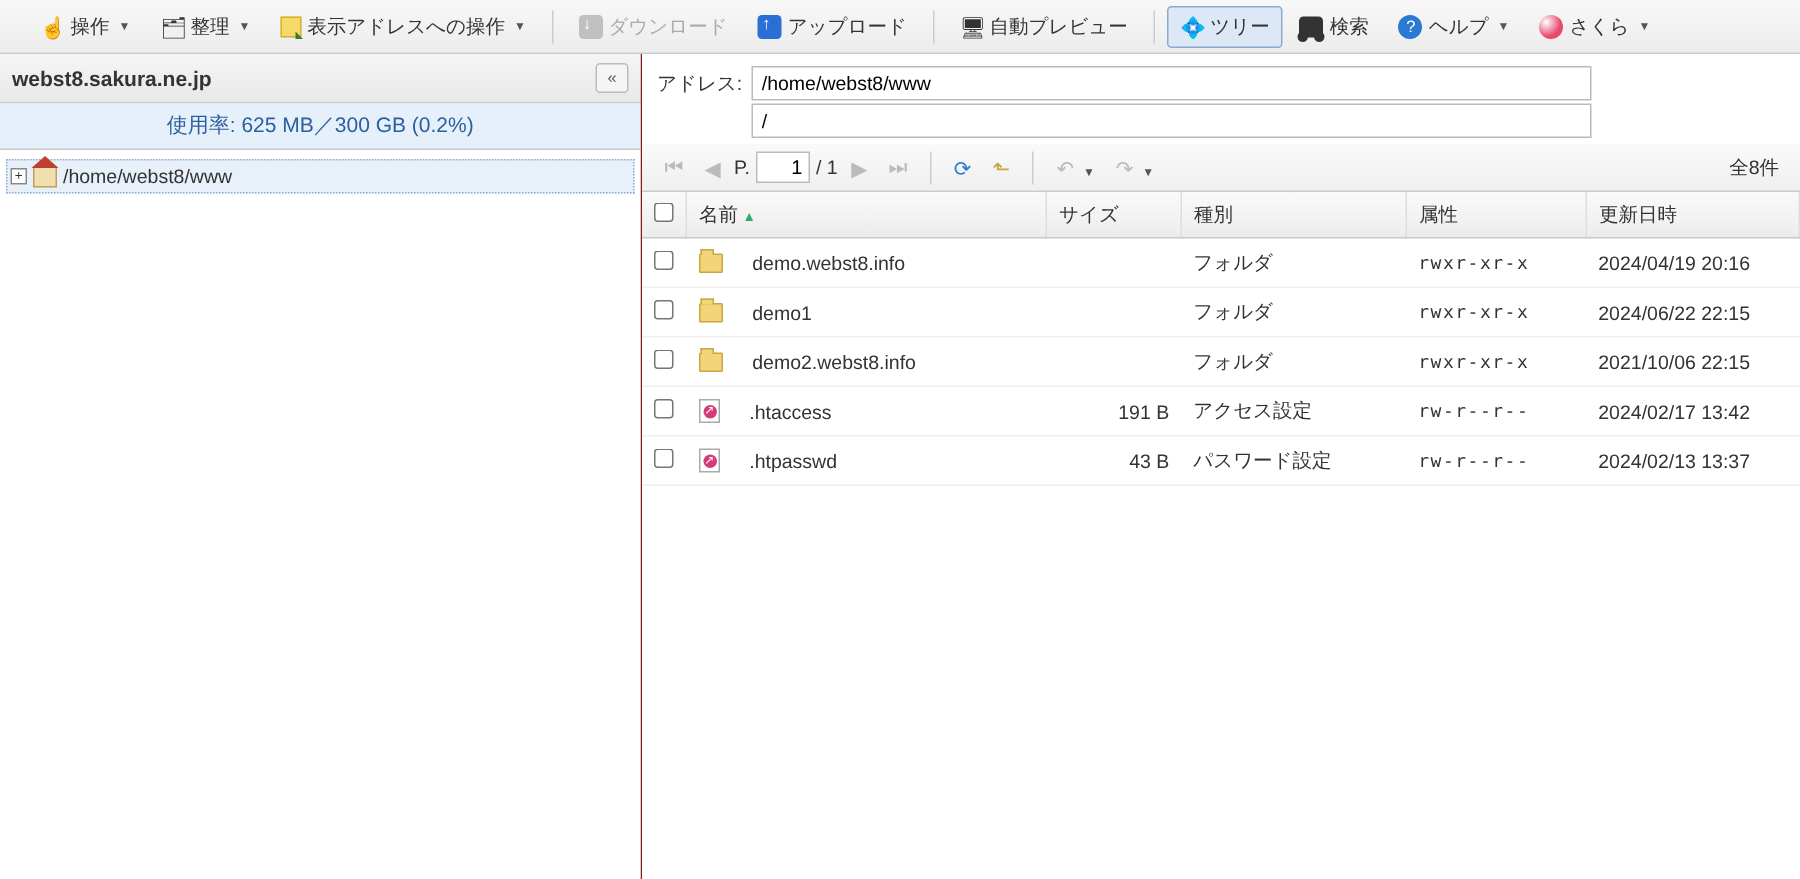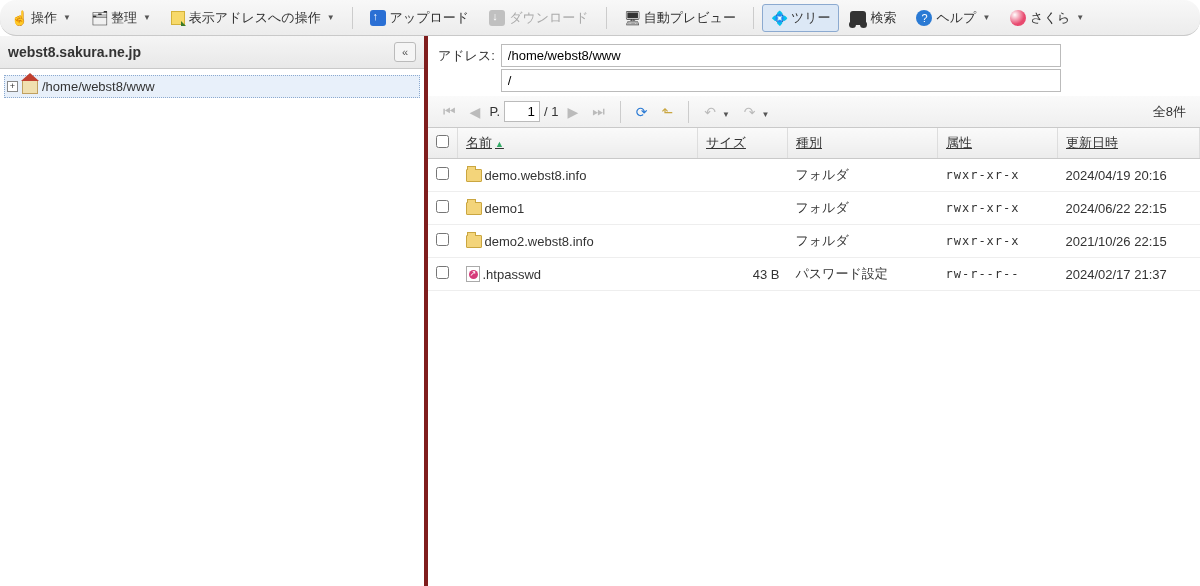--- a/index.html
+++ b/index.html
@@ -1,19 +1,19 @@
 <!DOCTYPE html>
 <html><head>
 <meta charset="utf-8">
 <style>
 * { box-sizing: border-box; margin: 0; padding: 0; }
 body { font-family: "Hiragino Kaku Gothic Pro", "Meiryo", sans-serif; font-size: 13px; color: #333; background: #fff; width: 1200px; height: 586px; overflow: hidden; }
 
 
-.toolbar { display: flex; align-items: center; padding: 4px 2px; background: linear-gradient(#f8f8f8,#ececec); border-bottom: 1px solid #c9c9c9; height: 36px; gap: 2px; border-radius: 16px; }
+.toolbar { display: flex; align-items: center; padding: 4px 18px; background: linear-gradient(#f8f8f8,#ececec); border-bottom: 1px solid #c9c9c9; height: 36px; gap: 2px; }
 .tbtn { display: inline-flex; align-items: center; gap: 4px; padding: 4px 8px; border: 1px solid transparent; border-radius: 3px; cursor: pointer; white-space: nowrap; }
 .tbtn.active { background: #dce8f6; border-color: #8caad0; }
 .sep { width: 1px; height: 22px; background: #ccc; margin: 0 6px; }
 .caret { font-size: 8px; color: #555; margin-left: 2px; }
 .icon { display: inline-block; width: 16px; height: 16px; vertical-align: middle; }
 
 
 .i-hand::before { content: "☝"; color: #e69b45; font-size: 14px; }
 .i-organize::before { content: "🗂"; font-size: 14px; }
 .i-addr { background: #f7d96a; border: 1px solid #d4b23a; width: 14px; height: 14px; position: relative; }
@@ -27,21 +27,21 @@
 .i-binoc { width: 16px; height: 14px; background: #333; border-radius: 3px 3px 0 0; position: relative; }
 .i-binoc::before, .i-binoc::after { content: ""; position: absolute; width: 7px; height: 7px; background: #333; border-radius: 50%; bottom: -3px; }
 .i-binoc::before { left: -1px; }
 .i-binoc::after { right: -1px; }
 .i-help { width: 16px; height: 16px; border-radius: 50%; background: #2a7ad4; color: #fff; font-size: 11px; text-align: center; line-height: 16px; }
 .i-help::after { content: "?"; }
 .i-sakura { width: 16px; height: 16px; border-radius: 50%; background: radial-gradient(circle at 30% 30%, #fff, #e84a6f 60%); }
 
 
 .main { display: flex; height: 550px; }
-.left { width: 428px; border-right: 4px solid #7f1d1d; display: flex; flex-direction: column; }
+.left { width: 428px; border-right: 1px solid #7f1d1d; display: flex; flex-direction: column; }
 .right { flex: 1; display: flex; flex-direction: column; }
 
 
 .domain-bar { display: flex; align-items: center; justify-content: space-between; background: linear-gradient(#f5f5f5,#e8e8e8); border-bottom: 1px solid #c9c9c9; padding: 6px 8px; }
 .domain-bar b { font-size: 14px; }
 .collapse-btn { border: 1px solid #bbb; border-radius: 3px; background: #f5f5f5; width: 22px; height: 20px; text-align: center; cursor: pointer; font-size: 11px; color: #555; line-height: 18px; }
 .usage { background: #e6f0fa; color: #2a5fa0; text-align: center; padding: 6px; border-bottom: 1px solid #c9c9c9; font-size: 14px; }
 .tree { flex: 1; padding: 6px 4px; background: #fff; overflow: auto; }
 .tree-row { display: flex; align-items: center; gap: 4px; padding: 3px 2px; background: #e8f0fa; border: 1px dotted #8caad0; }
 .tree-plus { width: 11px; height: 11px; border: 1px solid #888; background: #fff; font-size: 9px; line-height: 9px; text-align: center; cursor: pointer; }
@@ -61,31 +61,31 @@
 
 .nav-row { display: flex; align-items: center; padding: 4px 10px; gap: 4px; border-bottom: 1px solid #c9c9c9; background: linear-gradient(#fafafa,#efefef); }
 .nbtn { padding: 2px 4px; border: 1px solid transparent; border-radius: 3px; cursor: pointer; color: #555; font-size: 14px; min-width: 20px; text-align: center; }
 .nbtn.dis { color: #bbb; cursor: default; }
 .page-input { width: 36px; text-align: right; border: 1px solid #bbb; padding: 2px 4px; }
 .total-count { margin-left: auto; padding-right: 4px; }
 
 
 .table-wrap { flex: 1; overflow: auto; }
 table { width: 100%; border-collapse: collapse; }
-thead th { background: linear-gradient(#fafafa,#ececec); border-right: 1px solid #ddd; border-bottom: 1px solid #c9c9c9; padding: 6px 8px; text-align: left; font-weight: normal; font-size: 13px; white-space: nowrap; text-decoration: underline; }
+thead th { background: linear-gradient(#fafafa,#ececec); border-right: 1px solid #ddd; border-bottom: 1px solid #c9c9c9; padding: 6px 8px; text-align: left; font-weight: normal; font-size: 13px; white-space: nowrap; }
 th.chk, td.chk { width: 28px; text-align: center; }
 th.name { width: 240px; }
 th.size { width: 90px; text-align: left; }
 th.kind { width: 150px; }
 th.attr { width: 120px; }
 tbody td { padding: 7px 8px; border-bottom: 1px solid #eee; vertical-align: middle; font-size: 13px; }
 td.size { text-align: right; }
 td.attr { font-family: monospace; font-size: 12px; letter-spacing: 1px; }
 .sort-ind { font-size: 9px; color: #3a6; margin-left: 3px; }
-.fname { display: flex; align-items: center; gap: 3px; }
+.fname { display: flex; align-items: center; gap: 20px; }
 .i-folder { width: 16px; height: 13px; background: #f3d47a; border: 1px solid #caa640; border-radius: 1px; position: relative; }
 .i-folder::before { content: ""; position: absolute; top: -4px; left: 0; width: 7px; height: 3px; background: #f3d47a; border: 1px solid #caa640; border-bottom: none; }
 .i-file { width: 14px; height: 16px; background: #fff; border: 1px solid #aaa; position: relative; }
 .i-file::after { content: ""; position: absolute; top: -1px; right: -1px; width: 0; height: 0; border-left: 5px solid #ddd; border-top: 5px solid #fff; }
 .i-htfile { width: 14px; height: 16px; background: #fff; border: 1px solid #aaa; position: relative; }
 .i-htfile::before { content: ""; position: absolute; width: 9px; height: 9px; background: #d63a7a; border-radius: 50%; top: 3px; left: 2px; }
 .i-htfile::after { content: "↗"; position: absolute; color: #fff; font-size: 8px; top: 2px; left: 3px; }
 input[type=checkbox] { width: 13px; height: 13px; }
 </style>
 </head>
@@ -101,27 +101,27 @@
       <span class="icon i-organize"></span>
       <span>整理</span>
       <span class="caret">▼</span>
     </span>
   <span class="tbtn">
       <span class="icon i-addr"></span>
       <span>表示アドレスへの操作</span>
       <span class="caret">▼</span>
     </span>
   <span class="sep"></span>
-  <span class="tbtn">
-      <span class="icon i-upload"></span>
-      <span>アップロード</span>
-    </span>
   <span class="tbtn" style="color:#aaa">
       <span class="icon i-download"></span>
       <span>ダウンロード</span>
+    </span>
+  <span class="tbtn">
+      <span class="icon i-upload"></span>
+      <span>アップロード</span>
     </span>
   <span class="sep"></span>
   <span class="tbtn">
       <span class="icon i-monitor"></span>
       <span>自動プレビュー</span>
     </span>
   <span class="sep"></span>
   <span class="tbtn active">
       <span class="icon i-tree"></span>
       <span>ツリー</span>
@@ -142,20 +142,21 @@
     </span>
 </div>
 
 <div class="main">
 
   <div class="left">
     <div class="domain-bar">
       <b>webst8.sakura.ne.jp</b>
       <span class="collapse-btn">«</span>
     </div>
+    <div class="usage">使用率: 625 MB／300 GB (0.2%)</div>
     <div class="tree">
       <div class="tree-row">
         <span class="tree-plus">+</span>
         <span class="i-home"></span>
         <span>/home/webst8/www</span>
       </div>
     </div>
     <div class="preview-body"></div>
   </div>
 
@@ -227,32 +228,45 @@
               <td class="chk"><input type="checkbox" style=""></td>
               <td>
                 <div class="fname">
                   <span class="i-folder"></span>
                   <span>demo2.webst8.info</span>
                 </div>
               </td>
               <td class="size"></td>
               <td>フォルダ</td>
               <td class="attr">rwxr-xr-x</td>
-              <td>2021/10/26 22:15</td>
+              <td>2021/10/06 22:15</td>
+            </tr>
+            <tr>
+              <td class="chk"><input type="checkbox" style=""></td>
+              <td>
+                <div class="fname">
+                  <span class="i-htfile"></span>
+                  <span>.htaccess</span>
+                </div>
+              </td>
+              <td class="size">191 B</td>
+              <td>アクセス設定</td>
+              <td class="attr">rw-r--r--</td>
+              <td>2024/02/17 13:42</td>
             </tr>
             <tr>
               <td class="chk"><input type="checkbox" style=""></td>
               <td>
                 <div class="fname">
                   <span class="i-htfile"></span>
                   <span>.htpasswd</span>
                 </div>
               </td>
               <td class="size">43 B</td>
               <td>パスワード設定</td>
               <td class="attr">rw-r--r--</td>
-              <td>2024/02/17 21:37</td>
+              <td>2024/02/13 13:37</td>
             </tr>
           </tbody>
       </table>
     </div>
   </div>
 </div>
 
 </body></html>

